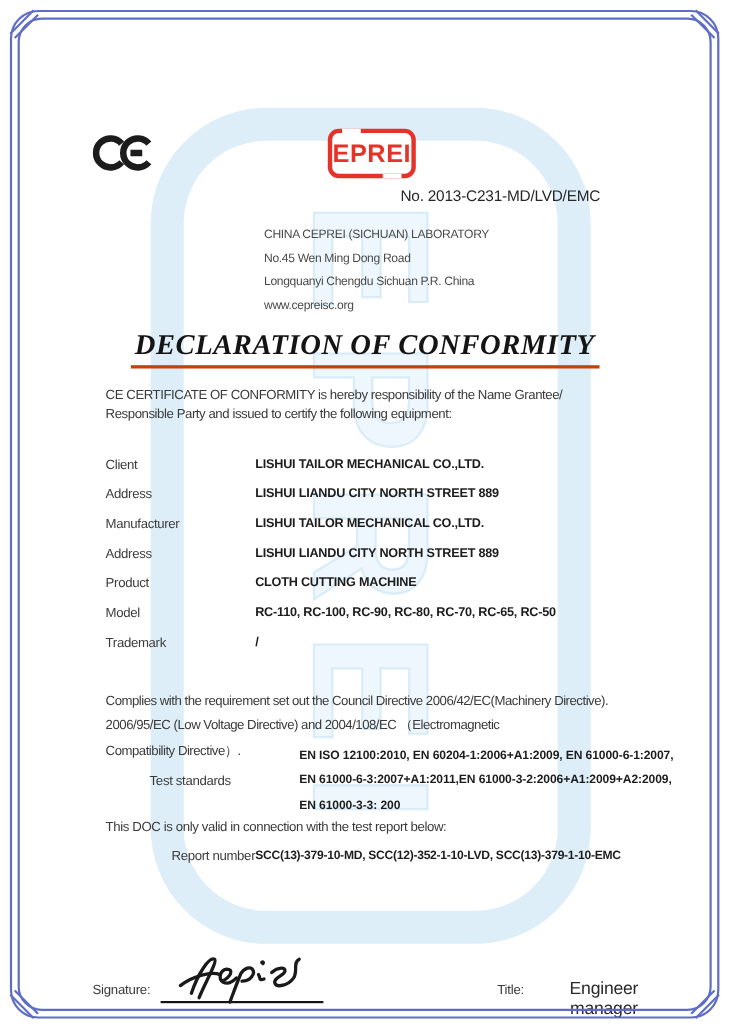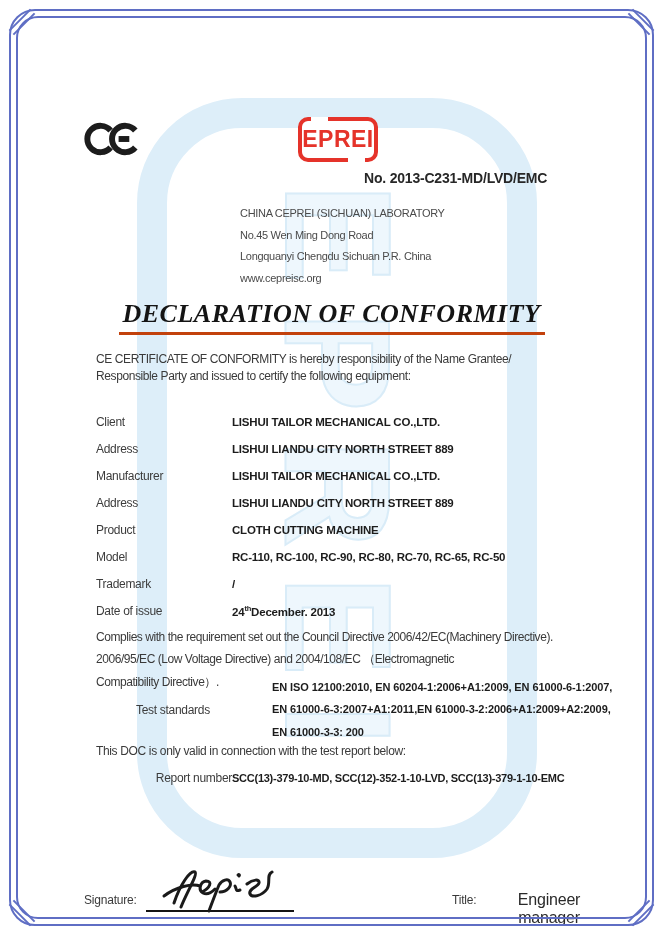--- a/index.html
+++ b/index.html
@@ -42,21 +42,21 @@
   
   .ce-logo{position:absolute;left:84px;top:116px;}
   .eprei-logo{
     position:absolute;left:298px;top:117px;width:72px;height:37px;
     border:4px solid #e5332a;border-radius:10px;background:#ffffff;
     display:flex;align-items:center;justify-content:center;
   }
   .eprei-logo .gap-top{position:absolute;top:-4px;left:9px;width:17px;height:4px;background:#ffffff;}
   .eprei-logo .gap-bottom{position:absolute;bottom:-4px;right:9px;width:17px;height:4px;background:#ffffff;}
   .eprei-text{font-weight:bold;font-size:23px;color:#e5332a;letter-spacing:0.5px;}
-  .cert-no{position:absolute;left:364px;top:170px;font-weight:bold;font-size:14px;color:#272727;letter-spacing:-0.2px;}
+  .cert-no{position:absolute;left:364px;top:170px;font-weight:normal;font-size:14px;color:#272727;letter-spacing:-0.2px;}
   .lab-block{position:absolute;left:240px;top:203px;font-size:11px;color:#4a4a4a;
     line-height:21.6px;letter-spacing:-0.3px;white-space:pre-line;}
   
   .title-wrap{position:absolute;left:0;top:299px;width:663px;text-align:center;}
   .doc-title{
     display:inline-block;font-family:"Liberation Serif","DejaVu Serif",serif;
     font-weight:bold;font-style:italic;font-size:26px;color:#141414;
     letter-spacing:0.5px;border-bottom:3px solid #c2410c;padding:0 4px 3px 4px;
   }
   
@@ -160,24 +160,20 @@
         <div class="fvalue">CLOTH CUTTING MACHINE</div>
       </div>
       <div class="frow">
         <div class="flabel">Model</div>
         <div class="fvalue">RC-110, RC-100, RC-90, RC-80, RC-70, RC-65, RC-50</div>
       </div>
       <div class="frow">
         <div class="flabel">Trademark</div>
         <div class="fvalue">/</div>
       </div>
-      <div class="frow">
-        <div class="flabel">Date of issue</div>
-        <div class="fvalue"><span>24</span><sup>th</sup><span>December. 2013</span></div>
-      </div>
     </div>
 
     <div class="compliance">Complies with the requirement set out the Council Directive 2006/42/EC(Machinery Directive).
 2006/95/EC (Low Voltage Directive) and 2004/108/EC （Electromagnetic
 Compatibility Directive）.</div>
 
     <div class="standards-row">
       <div class="standards-label">Test standards</div>
       <div class="standards-value">EN ISO 12100:2010, EN 60204-1:2006+A1:2009, EN 61000-6-1:2007,
 EN 61000-6-3:2007+A1:2011,EN 61000-3-2:2006+A1:2009+A2:2009,

